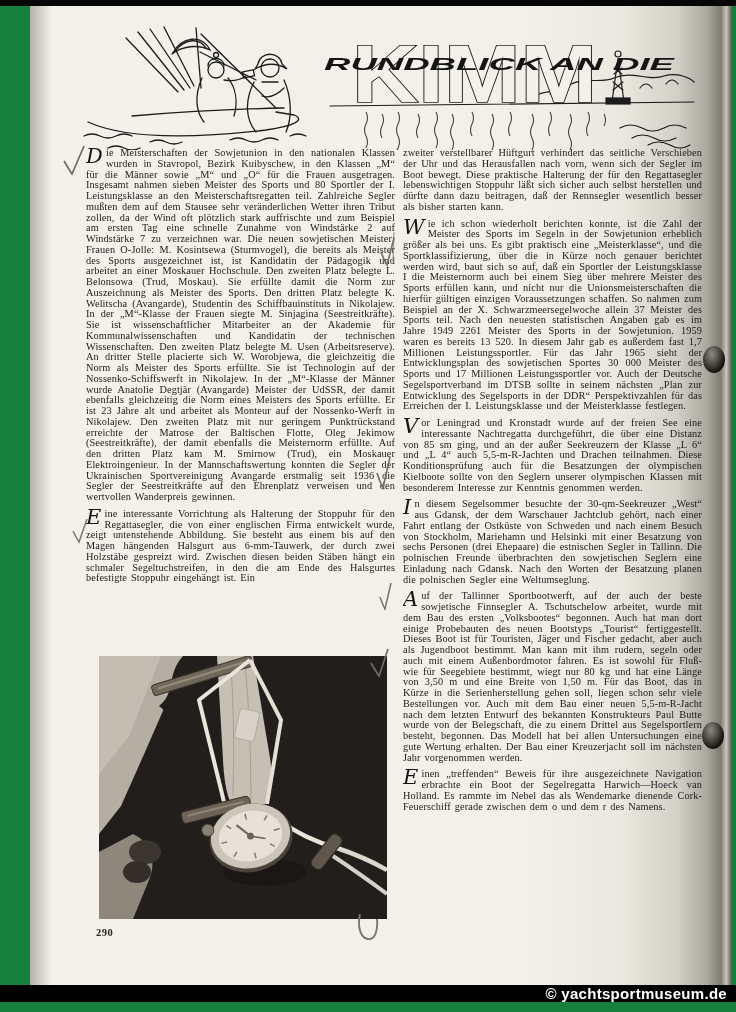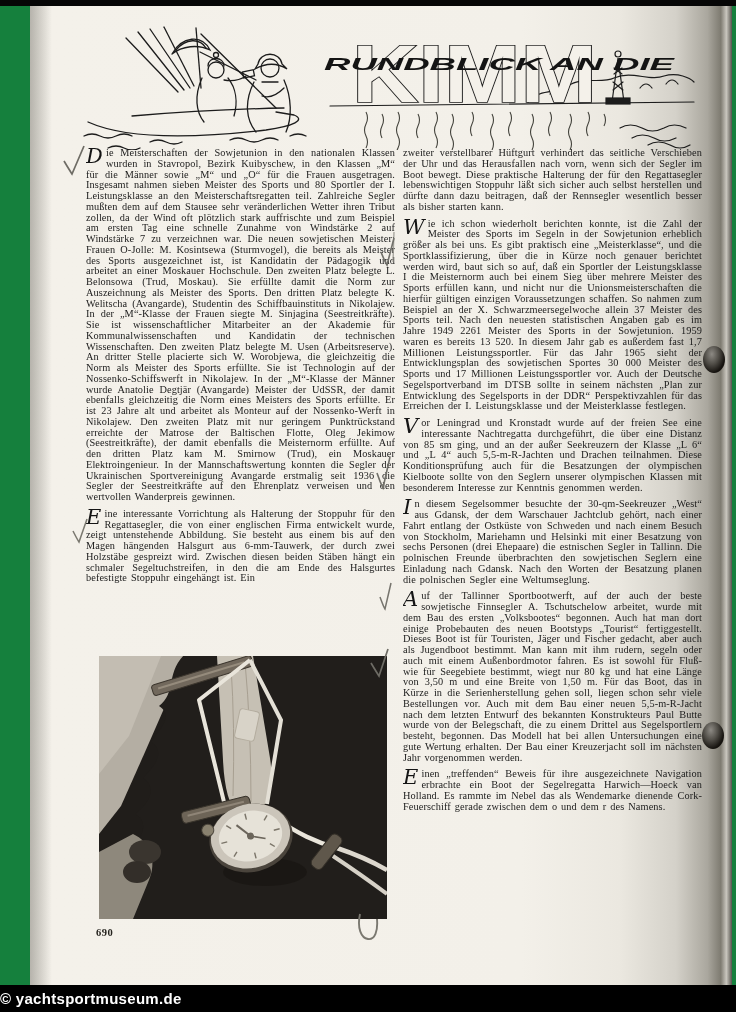--- a/index.html
+++ b/index.html
@@ -6,22 +6,22 @@
   .stage{position:relative;width:736px;height:1012px;background:#15803d;overflow:hidden;
          font-family:"Liberation Serif",serif;}
   
   .page{position:absolute;left:30px;top:6px;width:702px;height:979px;
         background:linear-gradient(90deg,#e7e4dd 0%,#f4f1ea 3%,#f3f0e9 70%,#ebe8e0 84%,
                    #d4d1c9 92%,#aaa79e 96.5%,#7e7b71 98.4%,#c9c6be 99.2%,#55534c 100%);}
   .page-left-shade{position:absolute;left:30px;top:6px;width:22px;height:979px;
         background:linear-gradient(90deg,rgba(90,88,80,.35),rgba(90,88,80,0));pointer-events:none;}
   .top-black{position:absolute;left:0;top:0;width:736px;height:6px;background:#060606;}
   
-  .bottom-bar{position:absolute;left:0;top:985px;width:736px;height:27px;background:#000;
-        display:flex;align-items:center;justify-content:flex-start;padding-right:9px;box-sizing:border-box;}
+  .bottom-bar{position:absolute;left:0;top:985px;width:736px;height:17px;background:#000;
+        display:flex;align-items:center;justify-content:flex-end;padding-right:9px;box-sizing:border-box;}
   .bottom-bar span{color:#fff;font-family:"Liberation Sans",sans-serif;font-weight:bold;
         font-size:15px;letter-spacing:.3px;}
   
   .col{position:absolute;top:148px;color:#1b1b1b;font-size:10.3px;line-height:10.75px;
        text-align:justify;word-spacing:1.3px;letter-spacing:.1px;hyphens:auto;overflow:hidden;}
   .col-left{left:86px;width:309px;height:512px;}
   .col-right{left:403px;width:299px;height:792px;}
   .para{margin:0 0 6px 0;}
   .dropcap{float:left;font-family:"DejaVu Serif",serif;font-style:italic;font-size:21px;
        line-height:17px;margin:0 3px 0 0;color:#141414;}
@@ -178,21 +178,21 @@
         <line x1="131" y1="196" x2="135" y2="192"></line>
           <line x1="169" y1="168" x2="173" y2="164"></line>
       </g>
       <circle cx="152" cy="180" r="3.5" fill="#6b655b"></circle>
       <line x1="152" y1="180" x2="141" y2="166" stroke="#6b655b" stroke-width="2"></line>
       <line x1="152" y1="180" x2="166" y2="186" stroke="#6b655b" stroke-width="1.5"></line>
       <circle cx="112" cy="164" r="6" fill="#89816f" stroke="#4c463c"></circle>
     </g>
   </svg>
 
-  <div class="page-number">690</div>
+  <div class="page-number">290</div>
 
   <svg class="mark" style="left:62px;top:144px" width="24" height="34">
       <path d="M2,17 C5,22 8,27 10,30 L22,2" stroke="#6e6c65" stroke-width="1.7" fill="none"></path>
     </svg>
   <svg class="mark" style="left:71px;top:517px" width="18" height="28">
       <path d="M2,14 C4,18 6,22 8,25 L16,2" stroke="#7a786f" stroke-width="1.5" fill="none"></path>
     </svg>
   <svg class="mark" style="left:391px;top:231px" width="6" height="32">
       <line x1="3" y1="1" x2="2" y2="31" stroke="#8a8880" stroke-width="1.3" opacity="0.75"></line>
     </svg>

